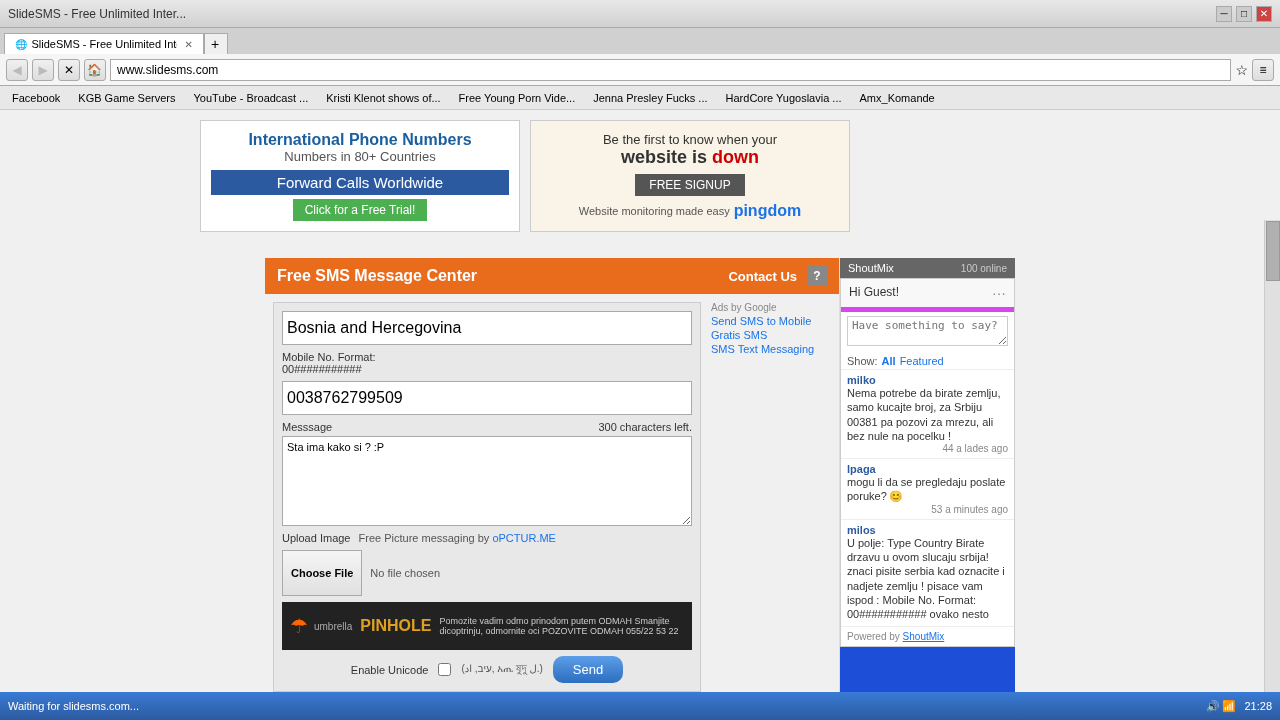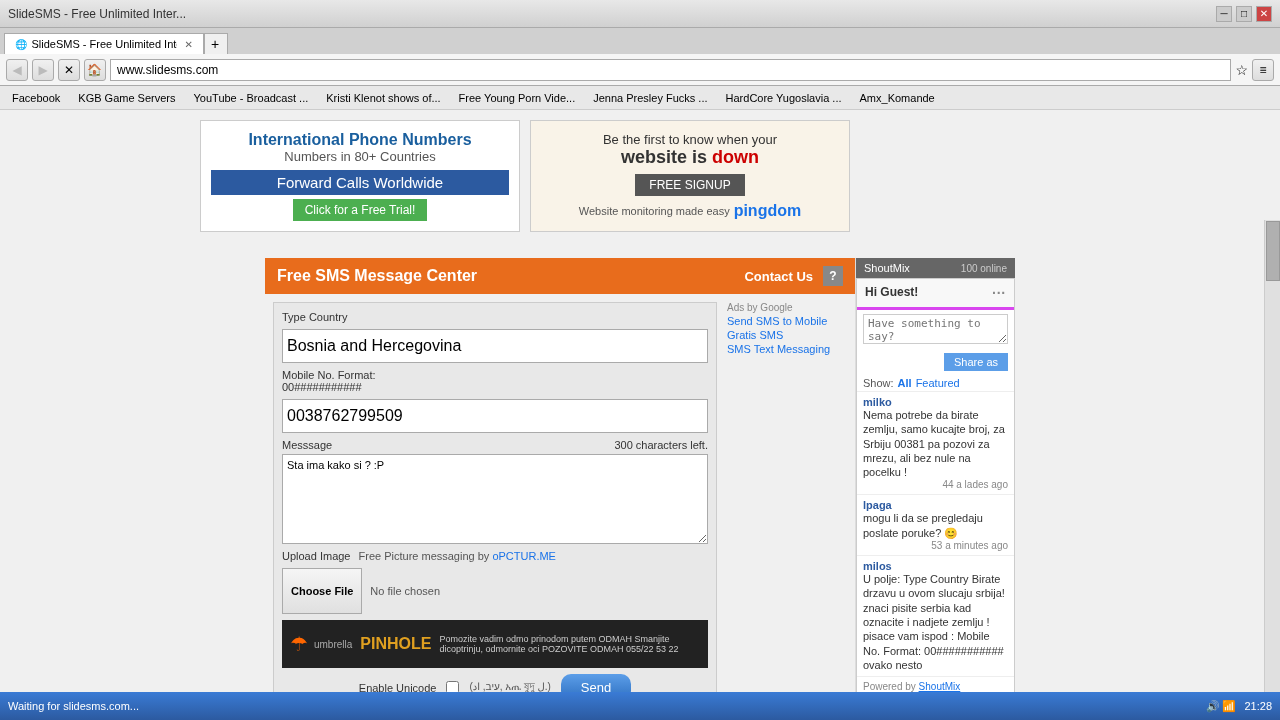--- a/index.html
+++ b/index.html
@@ -73,25 +73,25 @@
 
     .banner-ad { background: #222; color: white; display: flex; align-items: center; padding: 4px 8px; margin-bottom: 6px; font-size: 11px; overflow: hidden; height: 48px; }
 
     .bottom-row { display: flex; align-items: center; justify-content: center; gap: 10px; }
     .unicode-label { font-size: 11px; color: #333; }
     .unicode-hint { font-size: 10px; color: #555; }
     .unicode-checkbox { cursor: pointer; }
     .send-btn { background: linear-gradient(to bottom, #5c9ee8, #2c6ec0); color: white; border: none; padding: 6px 20px; font-size: 13px; cursor: pointer; border-radius: 10px; }
 
     
-    .shoutmix { width: 160px; background: #1d4ed8; border-left: 1px solid #ddd; }
+    .shoutmix { width: 176px; background: #1d4ed8; border-left: 1px solid #ddd; }
     .shoutmix-header { background: #666; color: white; padding: 4px 8px; font-size: 11px; display: flex; justify-content: space-between; align-items: center; }
     .online-count { font-size: 10px; color: #ccc; }
     .shoutmix-body { background: white; border: 1px solid #ccc; }
-    .shoutmix-greeting { padding: 6px 8px; background: #f8f8f8; border-bottom: 3px solid #d946ef; font-size: 12px; font-weight: bold; color: #333; display: flex; justify-content: space-between; }
+    .shoutmix-greeting { padding: 6px 8px; background: #f8f8f8; border-bottom: 5px solid #d946ef; font-size: 12px; font-weight: normal; color: #333; display: flex; justify-content: space-between; }
     .shoutmix-input { padding: 4px 6px; }
     .shoutmix-text { width: 100%; height: 30px; border: 1px solid #ccc; font-size: 11px; padding: 2px 4px; }
     .share-row { display: flex; justify-content: flex-end; padding: 2px 6px 4px; }
     .share-btn { background: #5c9ee8; color: white; border: none; padding: 3px 10px; font-size: 11px; cursor: pointer; }
 
     .shoutmix-tabs { display: flex; gap: 4px; padding: 2px 6px; border-bottom: 1px solid #eee; font-size: 11px; }
     .show-label { color: #555; }
     .tab-link { color: #1a73e8; cursor: pointer; }
     .tab-link.active { font-weight: bold; }
 
@@ -194,23 +194,20 @@
           <button class="help-btn">?</button>
         </div>
       </div>
 
       <div class="sms-body">
 
         <div style="display:flex;gap:10px;">
           <div class="sms-form" style="flex:1;">
 
             <div class="form-row">
-              <span class="form-label">Type Country</span>
-            </div>
-            <div class="form-row">
               <input class="form-input" style="width: 100%;" value="Bosnia and Hercegovina">
             </div>
 
             <div class="form-row">
               <span class="form-label">Mobile No. Format: 00###########</span>
             </div>
             <div class="form-row">
               <input class="form-input" style="width: 100%;" value="0038762799509">
             </div>
 
@@ -266,23 +263,20 @@
         <span class="online-count">100 online</span>
       </div>
       <div class="shoutmix-body">
         <div class="shoutmix-greeting">
           <span>Hi Guest!</span>
           <span style="font-size:14px;cursor:pointer;color:#888;">···</span>
         </div>
         <div class="shoutmix-input">
           <textarea class="shoutmix-text" placeholder="Have something to say?" style=""></textarea>
         </div>
-        <div class="share-row">
-          <button class="share-btn">Share as</button>
-        </div>
         <div class="shoutmix-tabs">
           <span class="show-label">Show:</span>
           <span class="tab-link active">All</span>
           <span class="tab-link">Featured</span>
         </div>
 
         <div class="shout-item">
           <div class="shout-user">milko</div>
           <div class="shout-text">Nema potrebe da birate zemlju, samo kucajte broj, za Srbiju 00381 pa pozovi za mrezu, ali bez nule na pocelku !</div>
           <div class="shout-meta">44 a lades ago</div>

